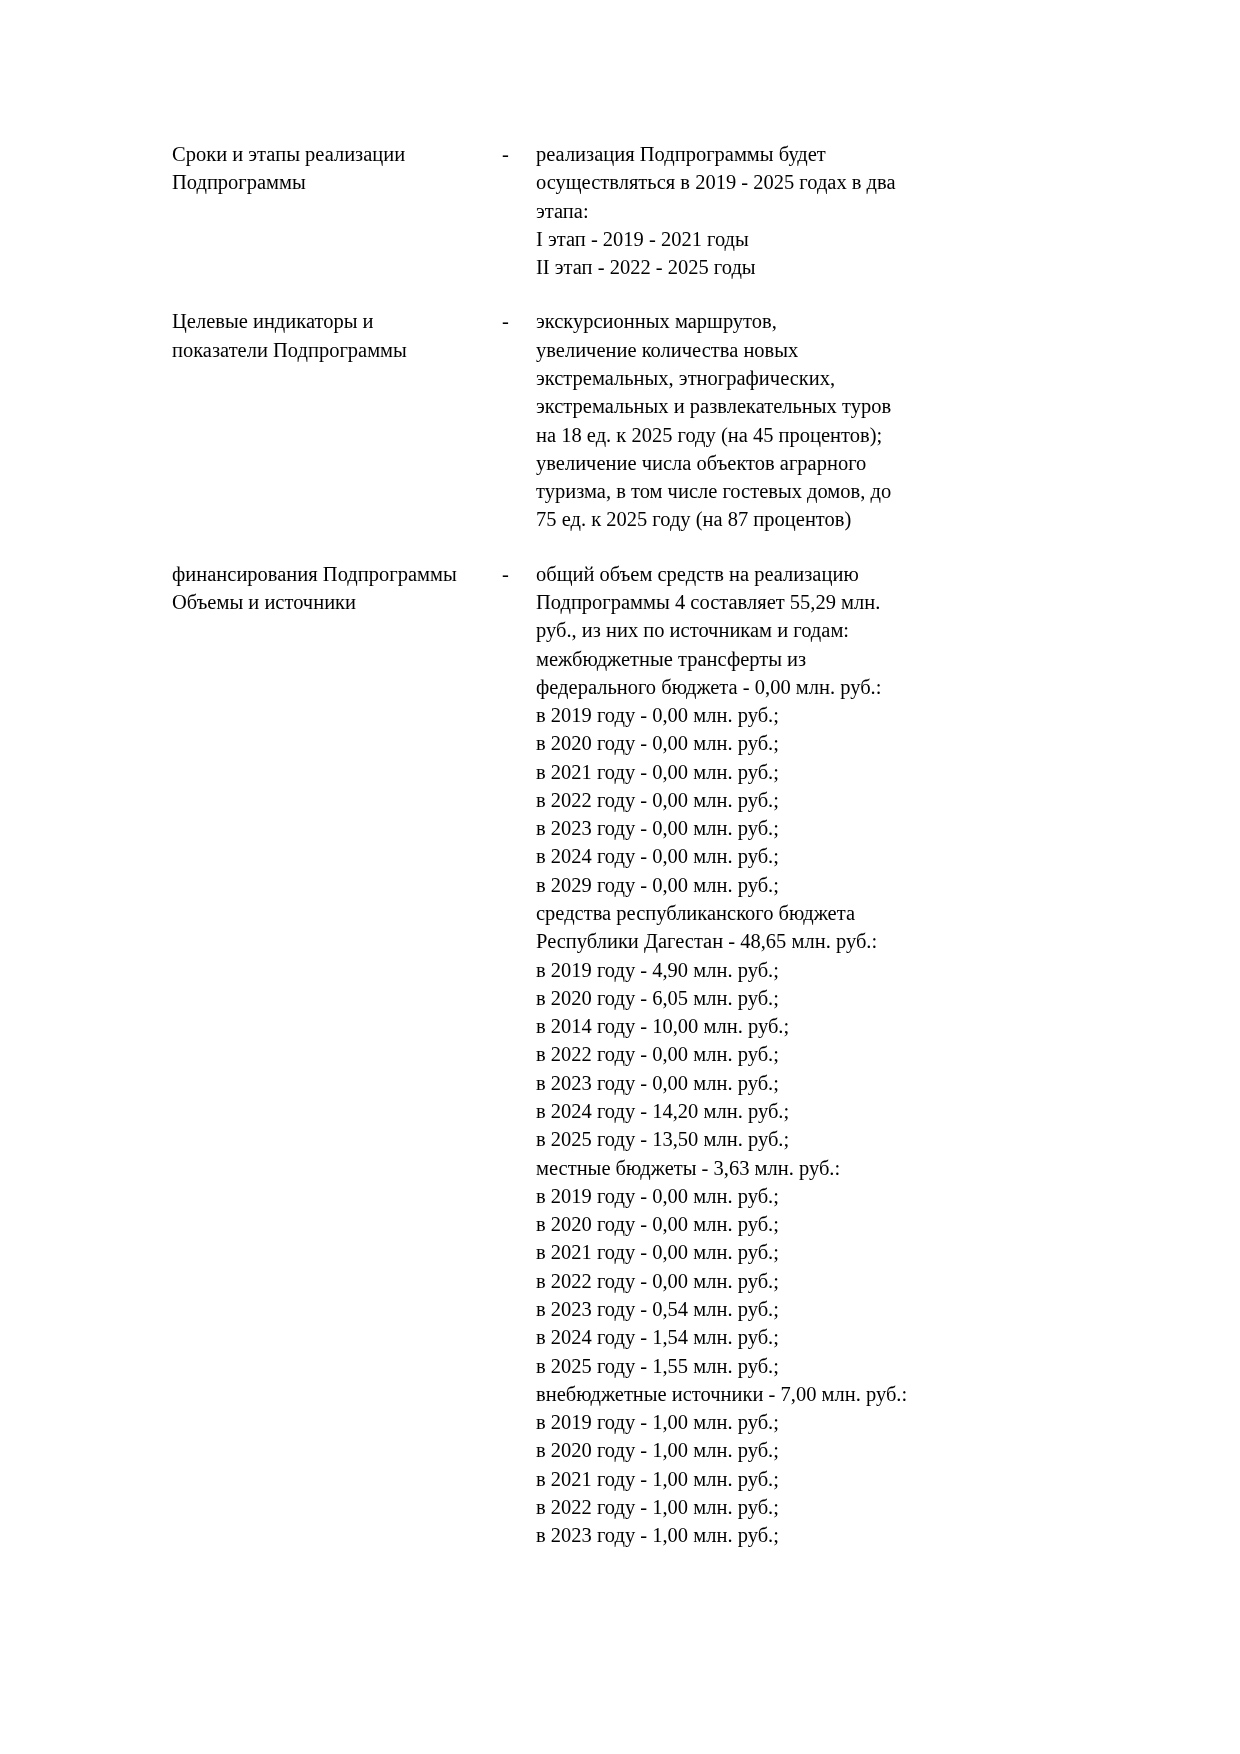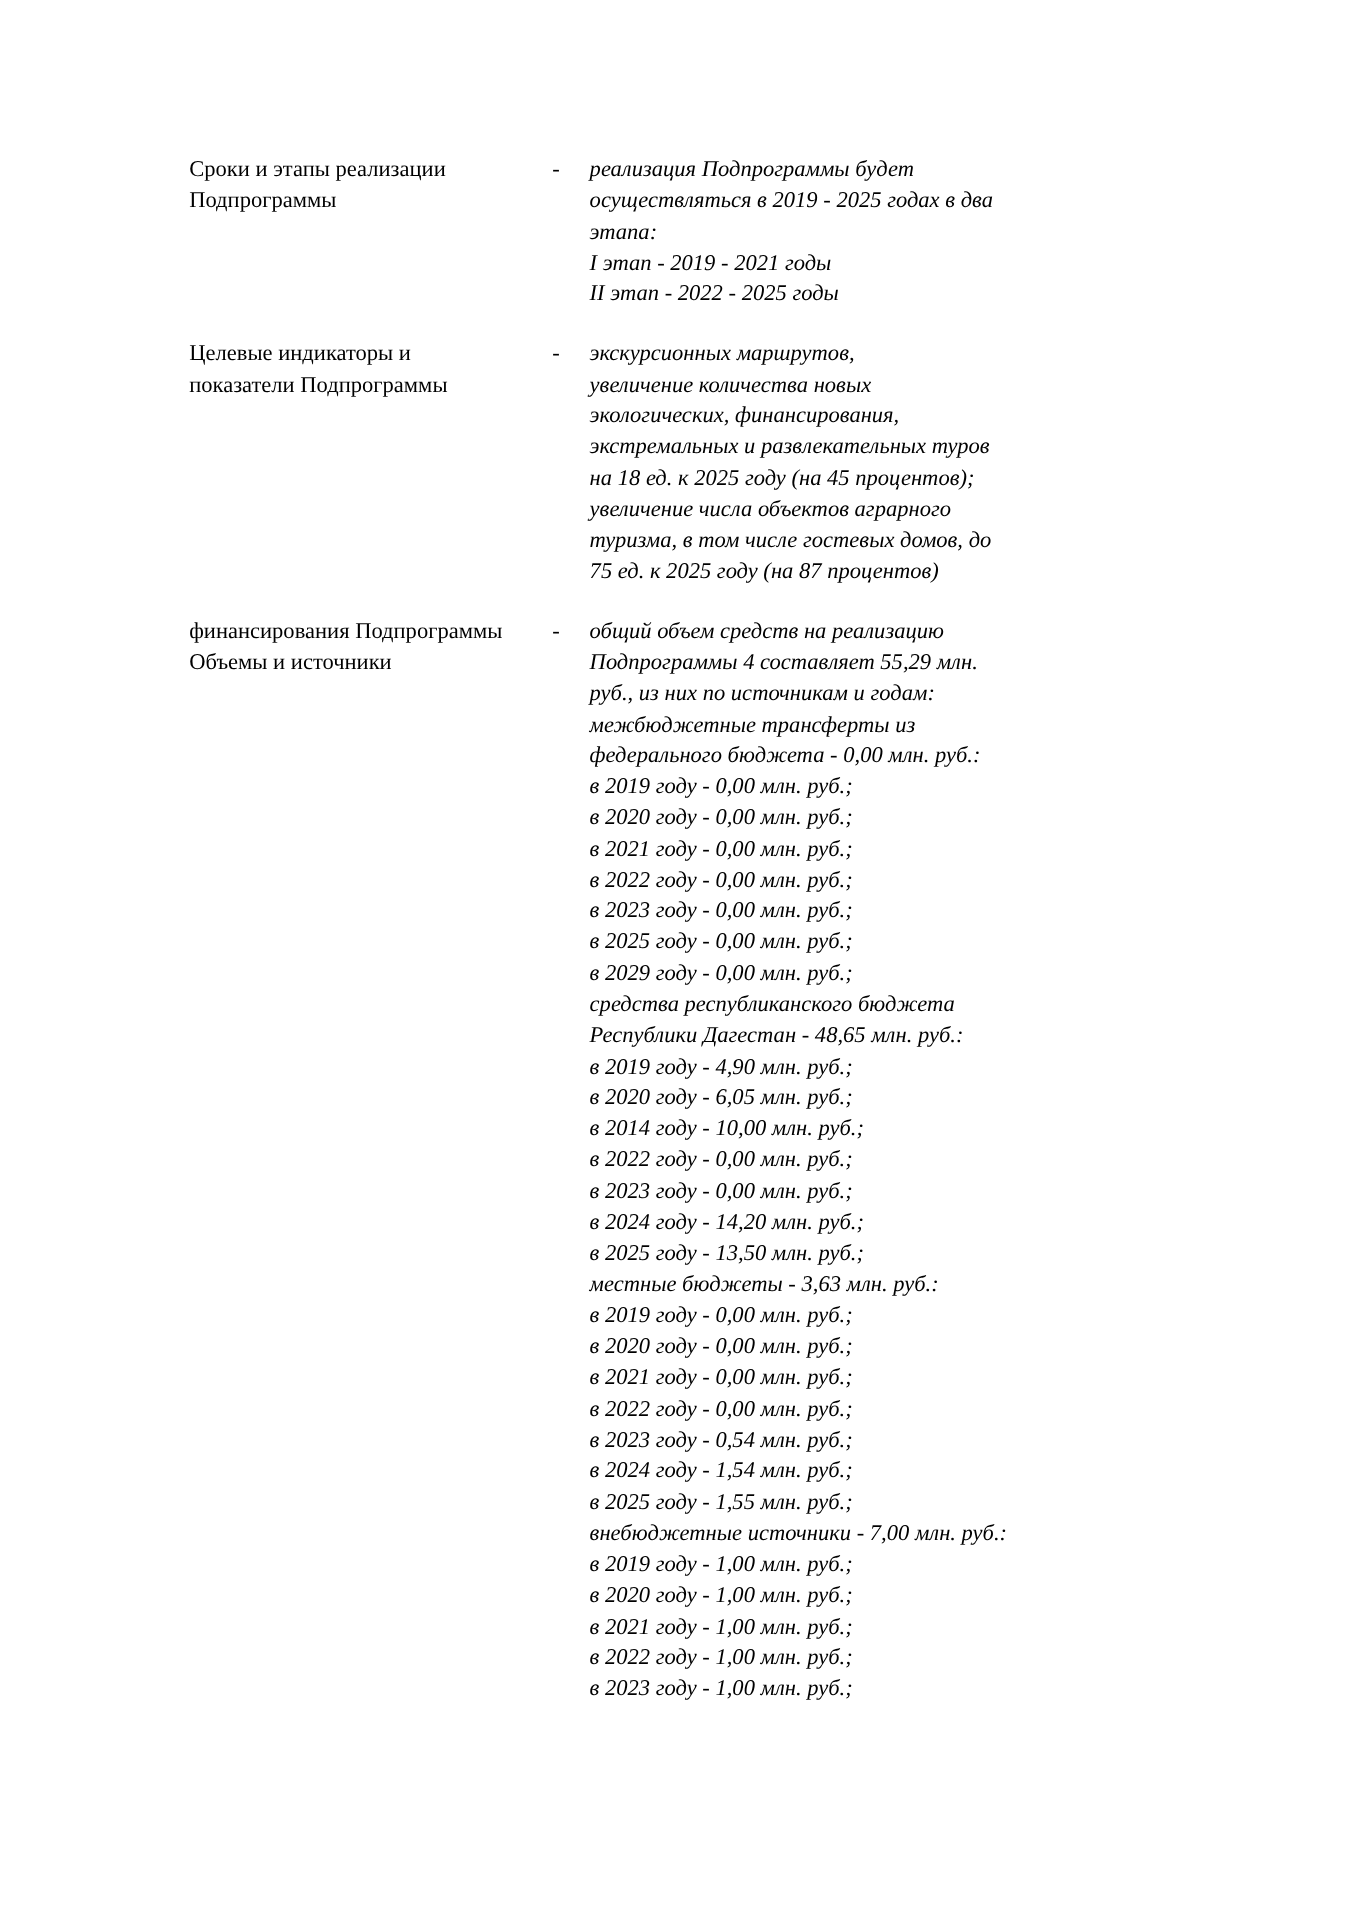--- a/index.html
+++ b/index.html
@@ -46,21 +46,20 @@
   .dash-cell {
     width: 34px;
     flex: 0 0 34px;
     font-size: 20.5px;
     line-height: 1.38;
   }
   .value-cell {
     flex: 1 1 auto;
     font-size: 20.5px;
     line-height: 1.38;
-    font-style: italic;
   }
   .value-cell .line {
     display: block;
     white-space: pre-wrap;
   }
   .label-cell .line {
     display: block;
     white-space: pre-wrap;
   }
 </style>
@@ -85,21 +84,21 @@
       </div>
       <div class="row">
         <div class="label-cell">
           <span class="line">Целевые индикаторы и</span>
           <span class="line">показатели Подпрограммы</span>
         </div>
         <div class="dash-cell">-</div>
         <div class="value-cell">
           <span class="line">экскурсионных маршрутов,</span>
           <span class="line">увеличение количества новых</span>
-          <span class="line">экологических, финансирования,</span>
+          <span class="line">экстремальных, этнографических,</span>
           <span class="line">экстремальных и развлекательных туров</span>
           <span class="line">на 18 ед. к 2025 году (на 45 процентов);</span>
           <span class="line">увеличение числа объектов аграрного</span>
           <span class="line">туризма, в том числе гостевых домов, до</span>
           <span class="line">75 ед. к 2025 году (на 87 процентов)</span>
         </div>
       </div>
       <div class="row">
         <div class="label-cell">
           <span class="line">финансирования Подпрограммы</span>
@@ -110,21 +109,21 @@
           <span class="line">общий объем средств на реализацию</span>
           <span class="line">Подпрограммы 4 составляет 55,29 млн.</span>
           <span class="line">руб., из них по источникам и годам:</span>
           <span class="line">межбюджетные трансферты из</span>
           <span class="line">федерального бюджета - 0,00 млн. руб.:</span>
           <span class="line">в 2019 году - 0,00 млн. руб.;</span>
           <span class="line">в 2020 году - 0,00 млн. руб.;</span>
           <span class="line">в 2021 году - 0,00 млн. руб.;</span>
           <span class="line">в 2022 году - 0,00 млн. руб.;</span>
           <span class="line">в 2023 году - 0,00 млн. руб.;</span>
-          <span class="line">в 2025 году - 0,00 млн. руб.;</span>
+          <span class="line">в 2024 году - 0,00 млн. руб.;</span>
           <span class="line">в 2029 году - 0,00 млн. руб.;</span>
           <span class="line">средства республиканского бюджета</span>
           <span class="line">Республики Дагестан - 48,65 млн. руб.:</span>
           <span class="line">в 2019 году - 4,90 млн. руб.;</span>
           <span class="line">в 2020 году - 6,05 млн. руб.;</span>
           <span class="line">в 2014 году - 10,00 млн. руб.;</span>
           <span class="line">в 2022 году - 0,00 млн. руб.;</span>
           <span class="line">в 2023 году - 0,00 млн. руб.;</span>
           <span class="line">в 2024 году - 14,20 млн. руб.;</span>
           <span class="line">в 2025 году - 13,50 млн. руб.;</span>

